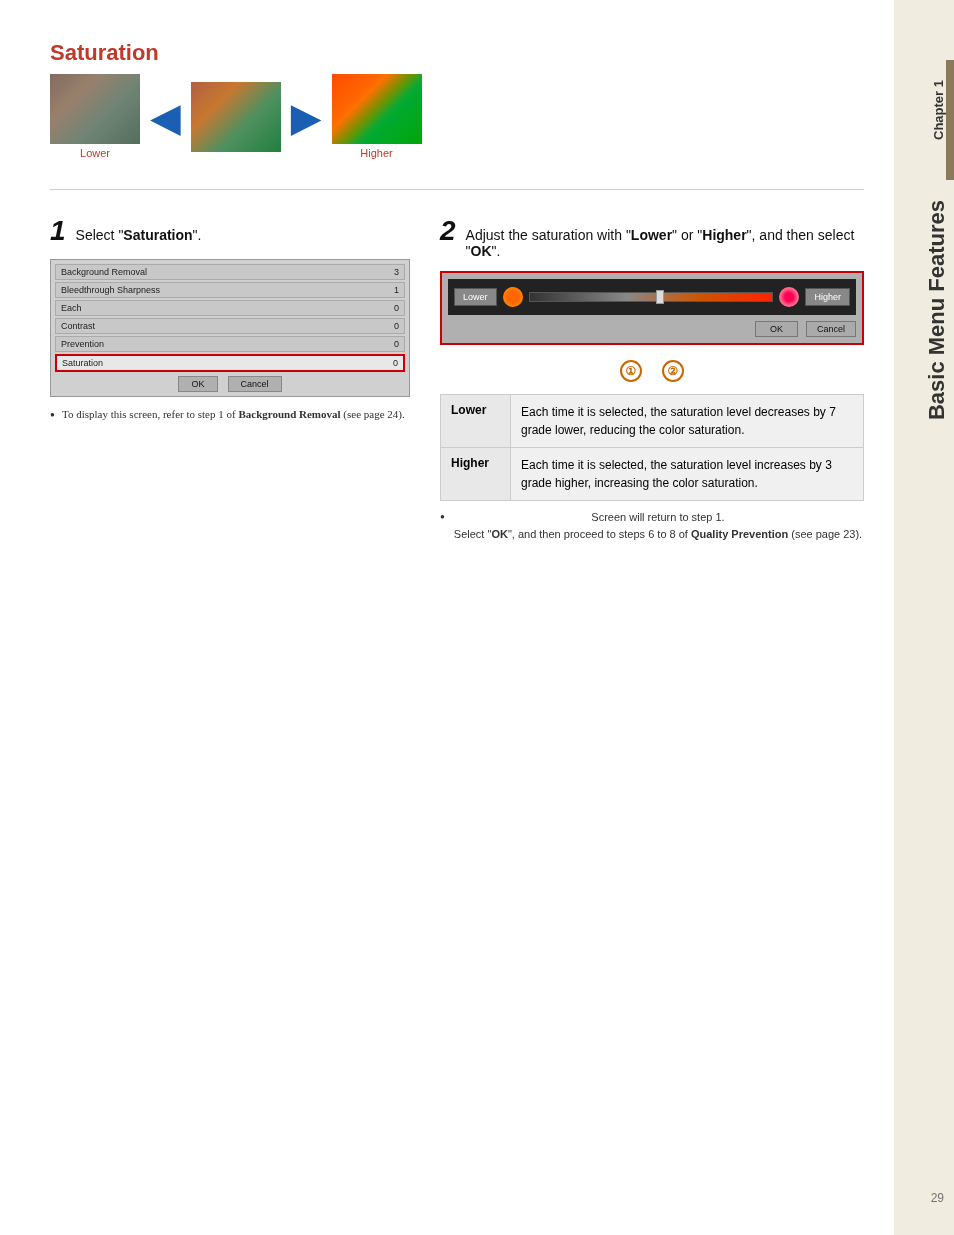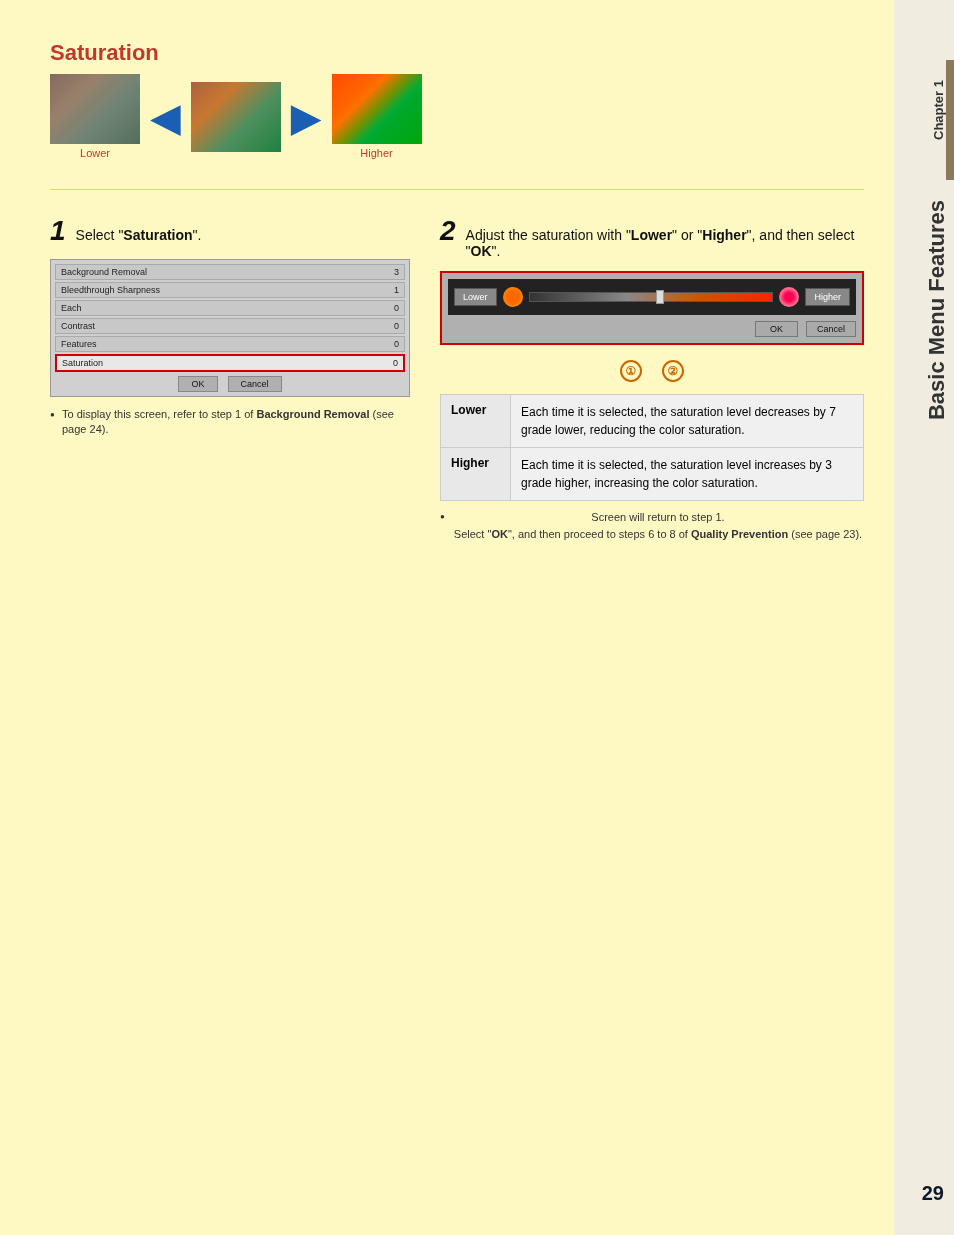--- a/index.html
+++ b/index.html
@@ -14,21 +14,21 @@
 
     .page-container {
       display: flex;
       width: 954px;
       min-height: 1235px;
     }
 
     .main-content {
       flex: 1;
       padding: 40px 30px 40px 50px;
-      background: #fef9c3;
+      background: #ffffff;
     }
 
     .right-sidebar {
       width: 60px;
       background: #f0ede0;
       display: flex;
       flex-direction: column;
       align-items: center;
       position: relative;
     }
@@ -66,23 +66,23 @@
       top: 200px;
       right: 4px;
       white-space: nowrap;
       line-height: 1.2;
     }
 
     .page-number {
       position: absolute;
       bottom: 30px;
       right: 10px;
-      font-size: 20px;
-      font-weight: bold;
-      color: #0f172a;
+      font-size: 12px;
+      font-weight: normal;
+      color: #737373;
     }
 
     
     .section-title {
       color: #c0392b;
       font-size: 22px;
       font-weight: bold;
       margin-bottom: 8px;
     }
 
@@ -245,20 +245,21 @@
     }
 
     
     .bullet-note {
       font-size: 11px;
       color: #333;
       margin-top: 6px;
       padding-left: 12px;
       position: relative;
       line-height: 1.4;
+      font-family: Liberation Serif, serif;
     }
 
     .bullet-note::before {
       content: "●";
       position: absolute;
       left: 0;
       font-size: 8px;
       top: 2px;
       color: #333;
     }
@@ -477,21 +478,21 @@
           </div>
           <div class="menu-row">
             <span class="menu-row-label">Each</span>
             <span class="menu-row-value">0</span>
           </div>
           <div class="menu-row">
             <span class="menu-row-label">Contrast</span>
             <span class="menu-row-value">0</span>
           </div>
           <div class="menu-row">
-            <span class="menu-row-label">Features</span>
+            <span class="menu-row-label">Prevention</span>
             <span class="menu-row-value">0</span>
           </div>
           <div class="menu-row selected">
             <span class="menu-row-label">Saturation</span>
             <span class="menu-row-value">0</span>
           </div>
           <div class="menu-buttons">
             <button class="menu-btn">OK</button>
             <button class="menu-btn">Cancel</button>
           </div>

